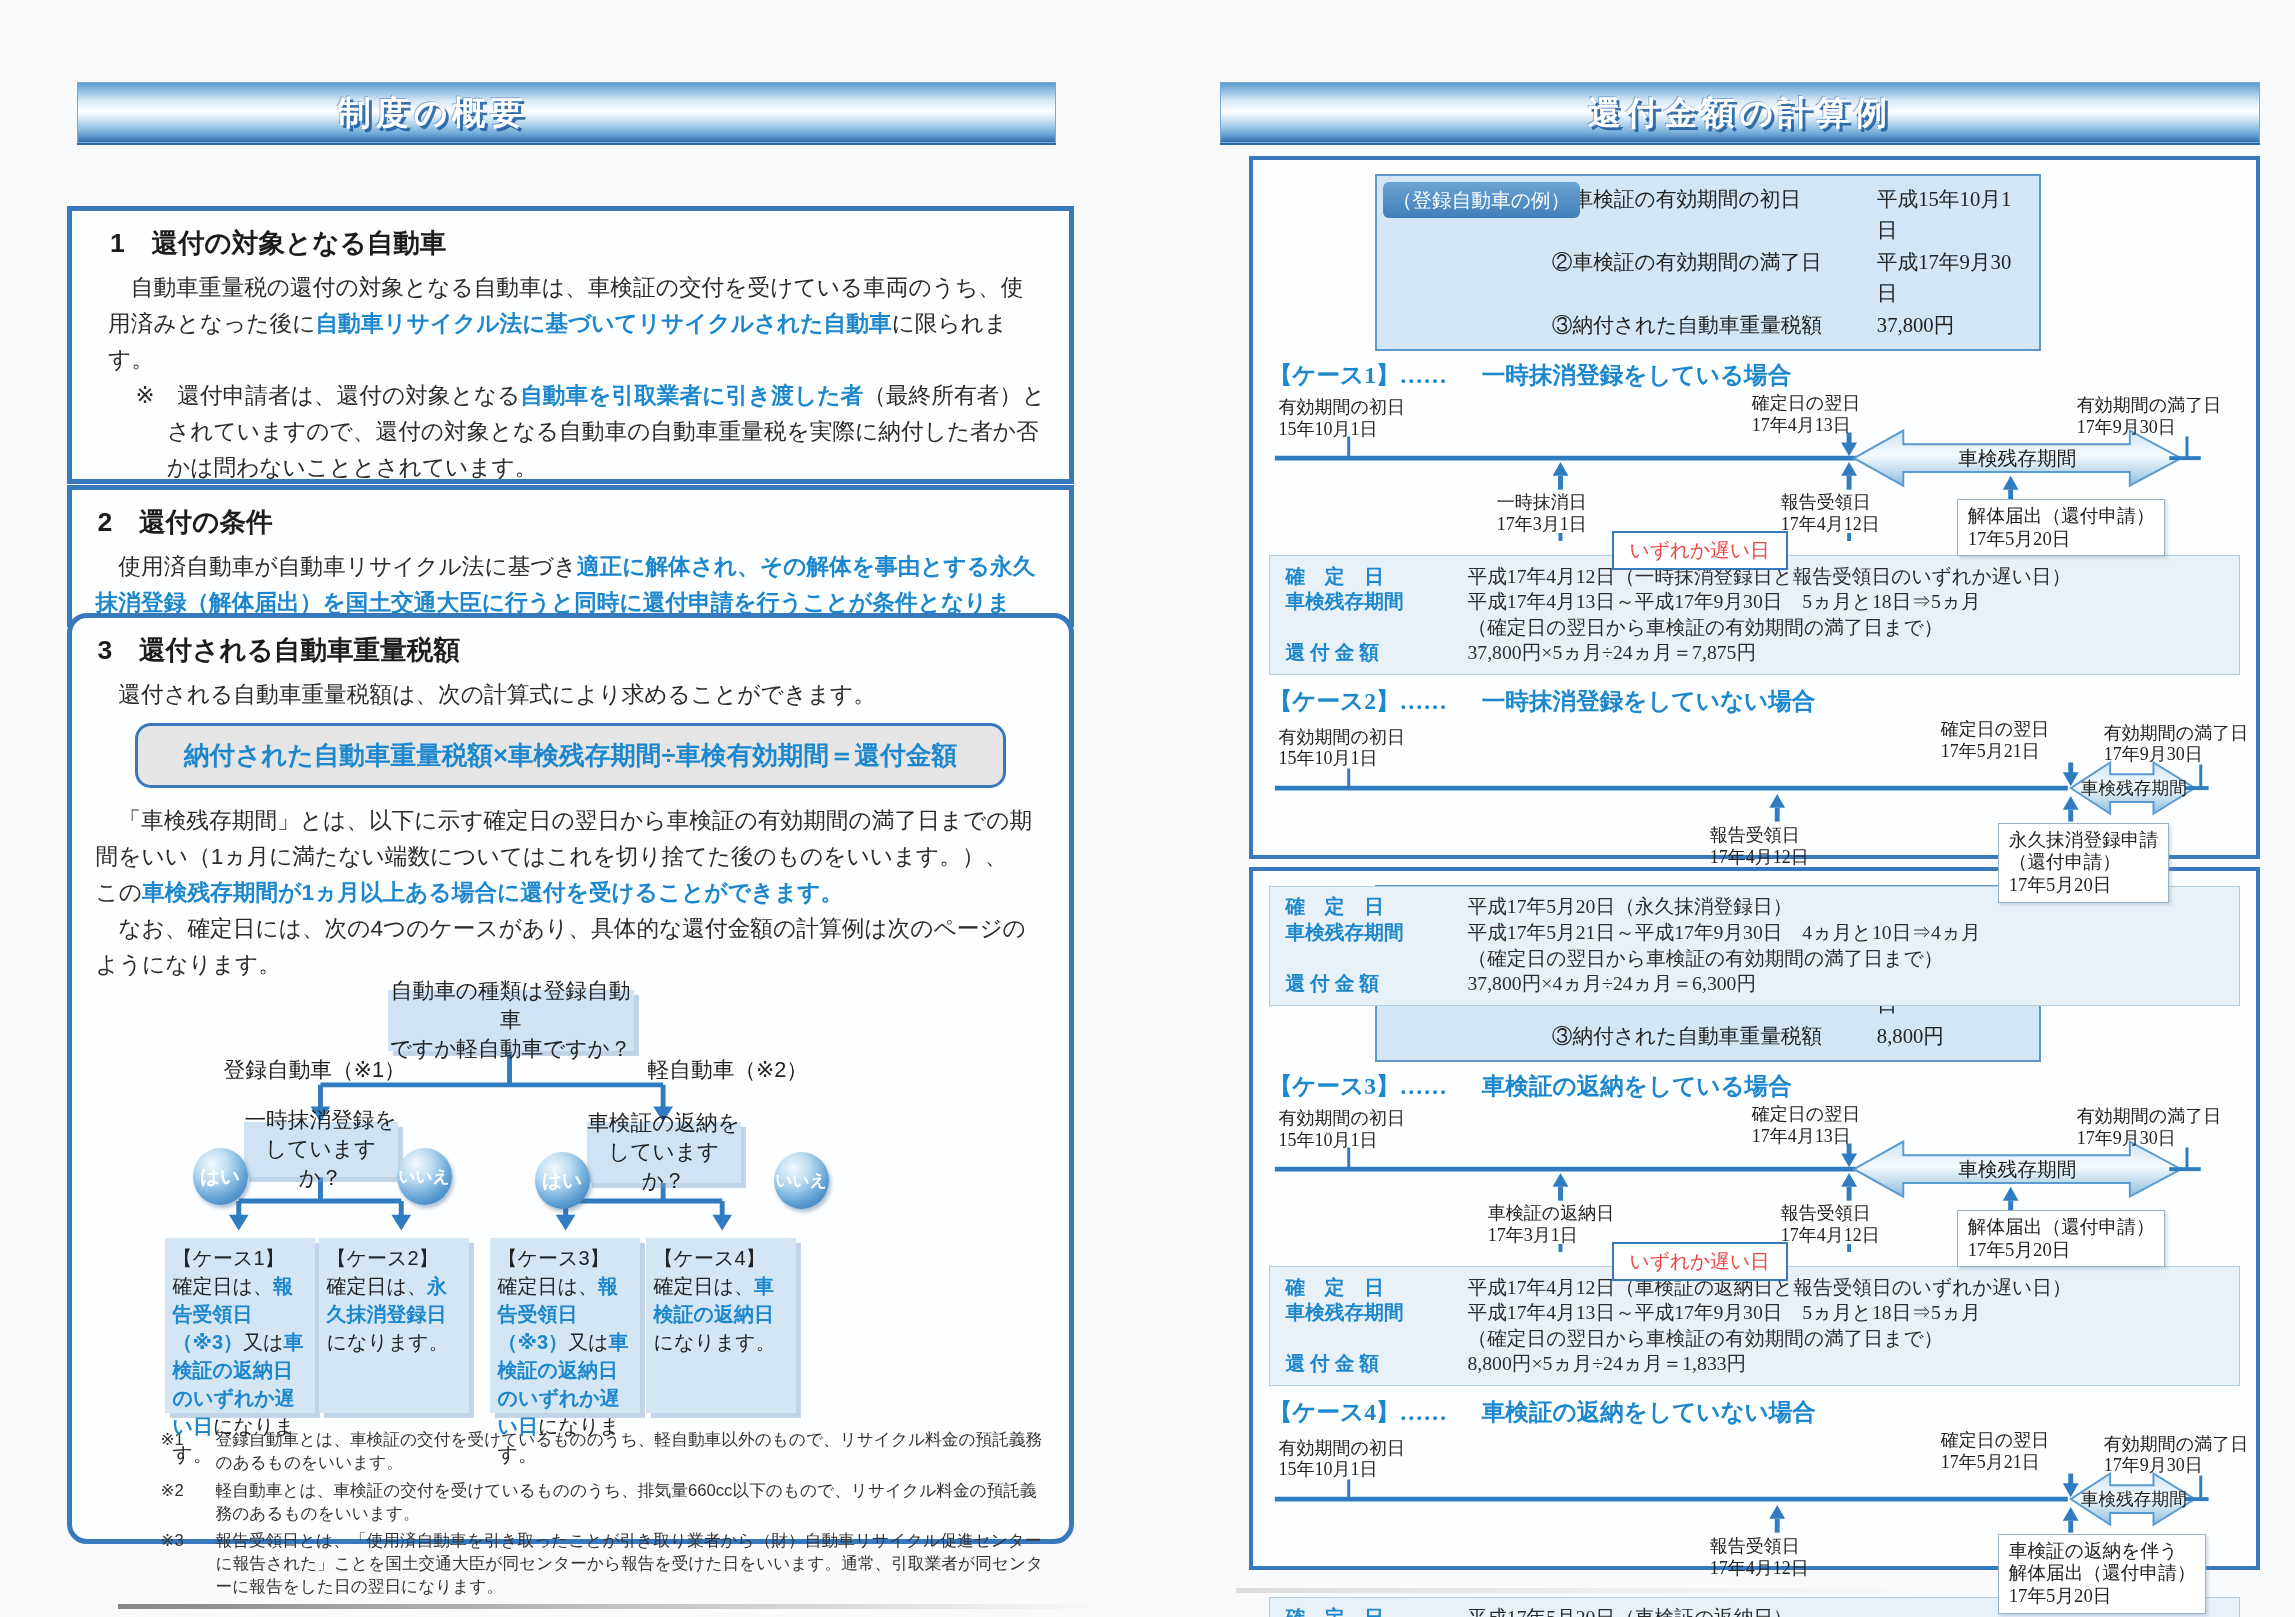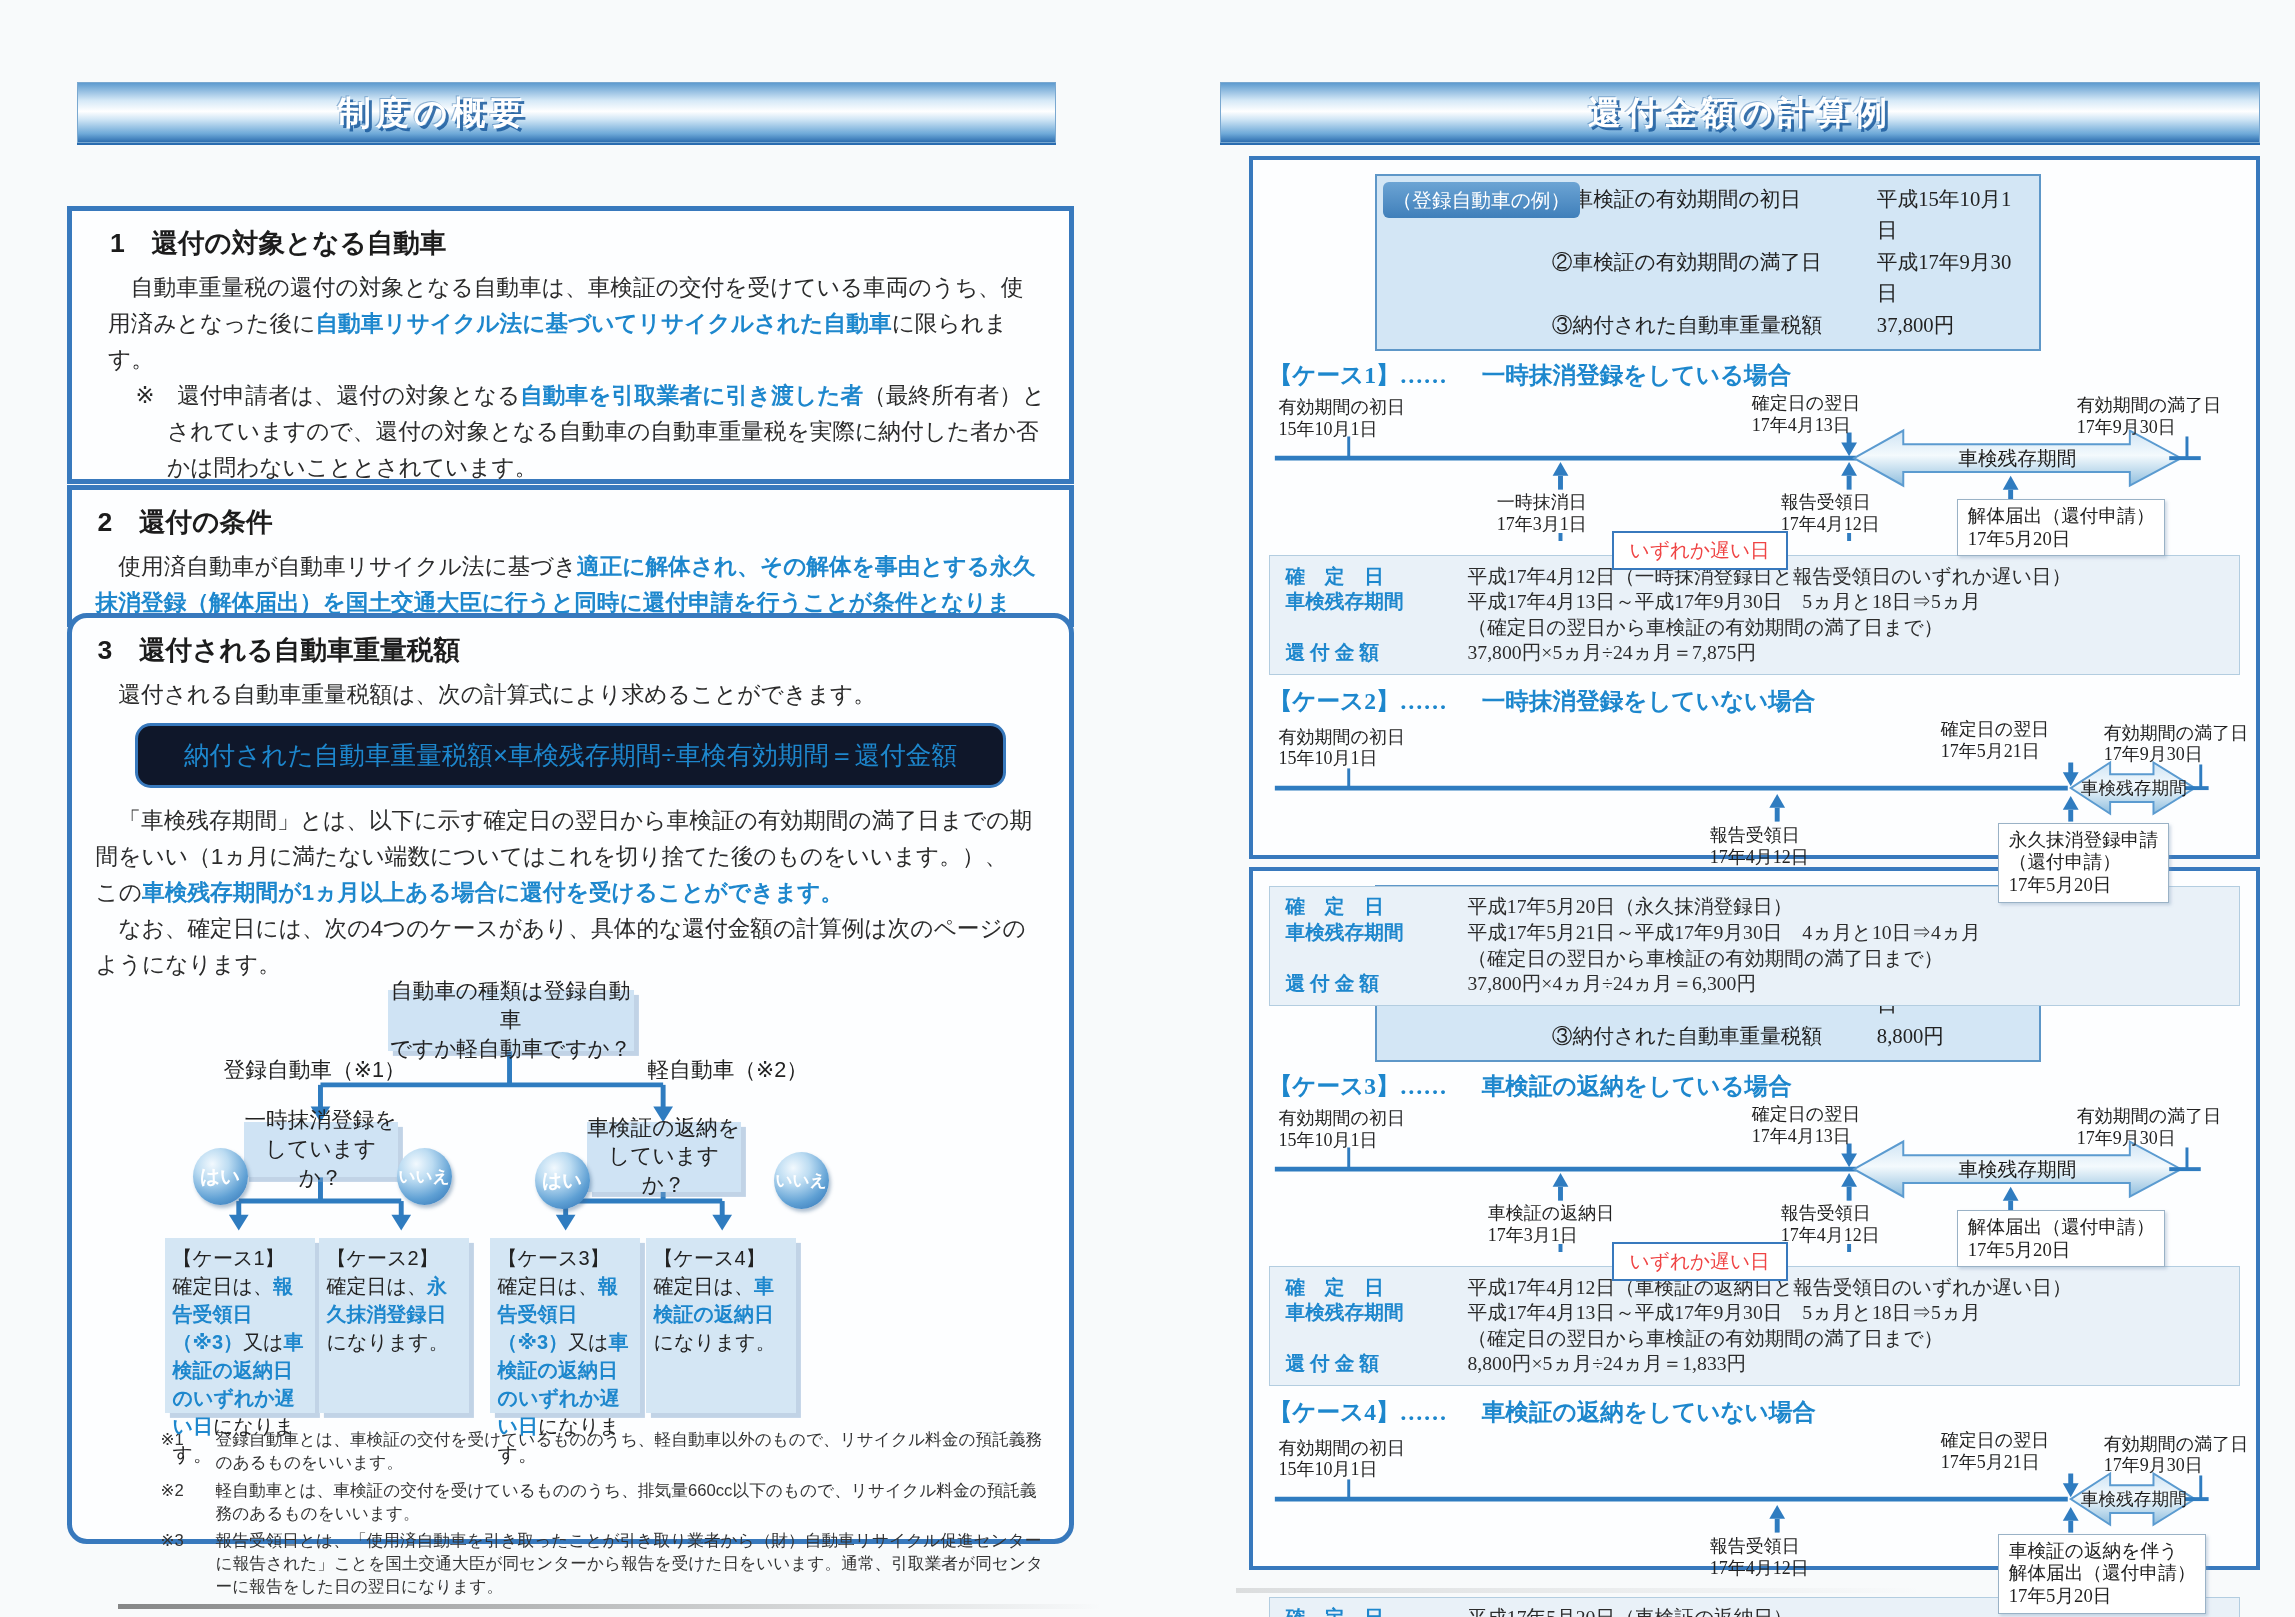--- a/index.html
+++ b/index.html
@@ -12,22 +12,22 @@
   .bar-title{position:absolute;top:50%;transform:translate(-50%,-50%);
     font-size:33px;font-weight:bold;color:#ffffff;letter-spacing:4.9px;white-space:nowrap;
     text-shadow:3px 3px 0 rgba(26,90,158,.85), -1px -1px 0 rgba(26,90,158,.4);}
   
   .lbox{position:absolute;left:67px;width:1007px;border:5.9px solid #3879bd;background:#fdfeff;
         box-sizing:border-box;padding:11.8px 23.6px;}
   .sec-title{font-size:26.6px;font-weight:bold;color:#1c1c1c;margin:2px 0 7.9px 2px;}
   .para{font-size:22.7px;line-height:36px;color:#2b2b2b;}
   .para-indent{padding-left:59px;text-indent:-31.5px;}
   .hl{color:#1d87cd;font-weight:bold;}
-  .formula-box{margin:11.8px 39px 13.8px 39px;background:#0f172a;border:3px solid #3879bd;border-radius:15.8px;
-    padding:11.8px 9.9px;text-align:center;color:#1d87cd;font-size:25.6px;font-weight:normal;}
+  .formula-box{margin:11.8px 39px 13.8px 39px;background:#e5e5e5;border:3px solid #3879bd;border-radius:15.8px;
+    padding:11.8px 9.9px;text-align:center;color:#1d87cd;font-size:25.6px;font-weight:bold;}
   
   .flowchart{position:relative;width:959px;height:428px;margin:7.9px 0 3.9px 0;}
   .fc-svg{position:absolute;left:0;top:0;}
   .fc-box{position:absolute;background:#cfe3f4;box-shadow:4.9px 4.9px 0 rgba(120,160,200,.45);
     display:flex;align-items:center;justify-content:center;text-align:center;
     font-size:21.7px;line-height:28.6px;white-space:pre-line;color:#222;}
   .fc-branch{position:absolute;font-size:21.7px;color:#222;white-space:nowrap;}
   .sphere{position:absolute;width:55px;height:57px;border-radius:50%;color:#fff;
     display:flex;align-items:center;justify-content:center;font-weight:bold;
     background:radial-gradient(circle at 35% 28%, #f2f9fe 0%, #bcdcf2 30%, #5fa0d4 65%, #2a6cb0 100%);
@@ -115,21 +115,21 @@
         <line x1="636" y1="214" x2="636" y2="230" stroke="#2f7cc0" stroke-width="5"></line>
         <polygon points="626,228 646,228 636,244" fill="#2f7cc0"></polygon>
       </svg>
 
       <div class="fc-box" style="left:292px;top:0;width:246px;height:61px;">自動車の種類は登録自動車
 ですか軽自動車ですか？</div>
       <div class="fc-branch" style="left:128px;top:65px;">登録自動車（※1）</div>
       <div class="fc-branch" style="left:552px;top:65px;">軽自動車（※2）</div>
       <div class="fc-box" style="left:148px;top:132px;width:154px;height:55px;">一時抹消登録を
 していますか？</div>
-      <div class="fc-box" style="left:491px;top:132px;width:154px;height:70px;text-align:center;">車検証の返納を
+      <div class="fc-box" style="left:491px;top:132px;width:154px;height:61px;text-align:center;">車検証の返納を
 していますか？</div>
 
       <div class="sphere sphere-yes" style="left:97px;top:158px;">はい</div>
       <div class="sphere sphere-no" style="left:301px;top:158px;">いいえ</div>
       <div class="sphere sphere-yes" style="left:439px;top:162px;">はい</div>
       <div class="sphere sphere-no" style="left:678px;top:162px;">いいえ</div>
 
       <div class="case-box" style="left:69px;">
         <div class="case-box-title">【ケース1】</div>
         <div><span>確定日は、</span><span class="hl">報告受領日（※3）</span><span>又は</span><span class="hl">車検証の返納日のいずれか遅い日</span><span>になります。</span></div>

